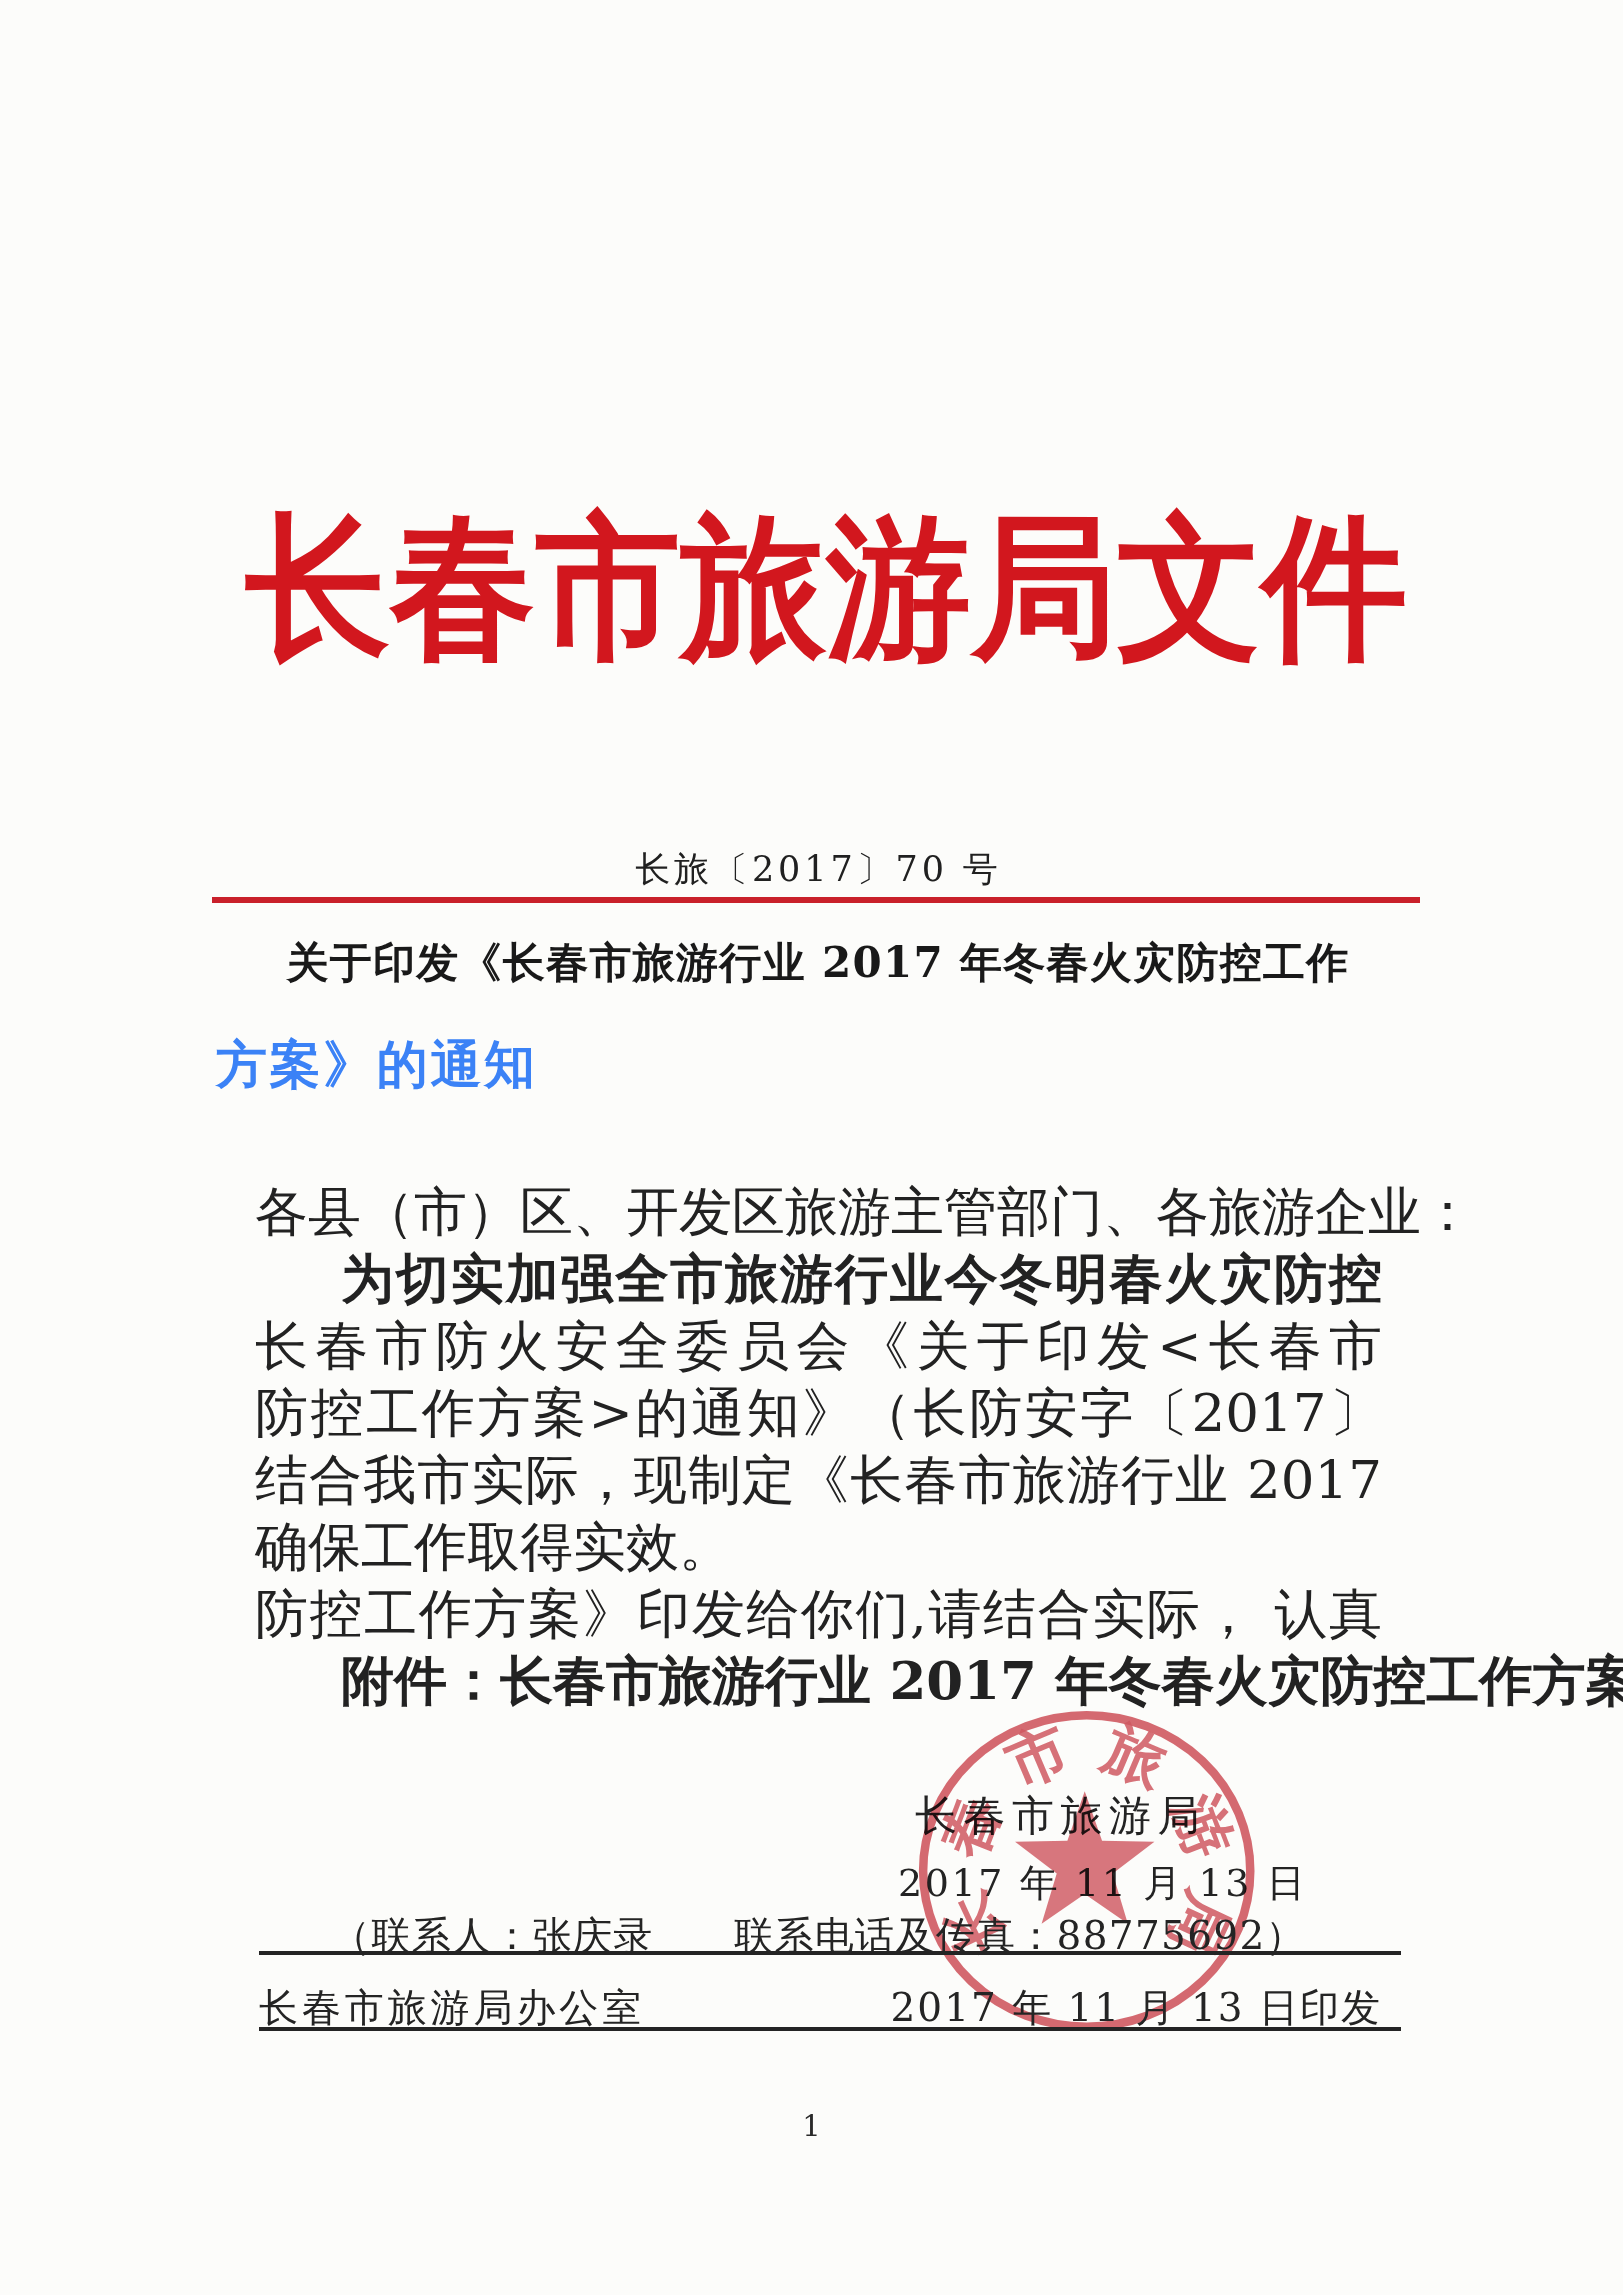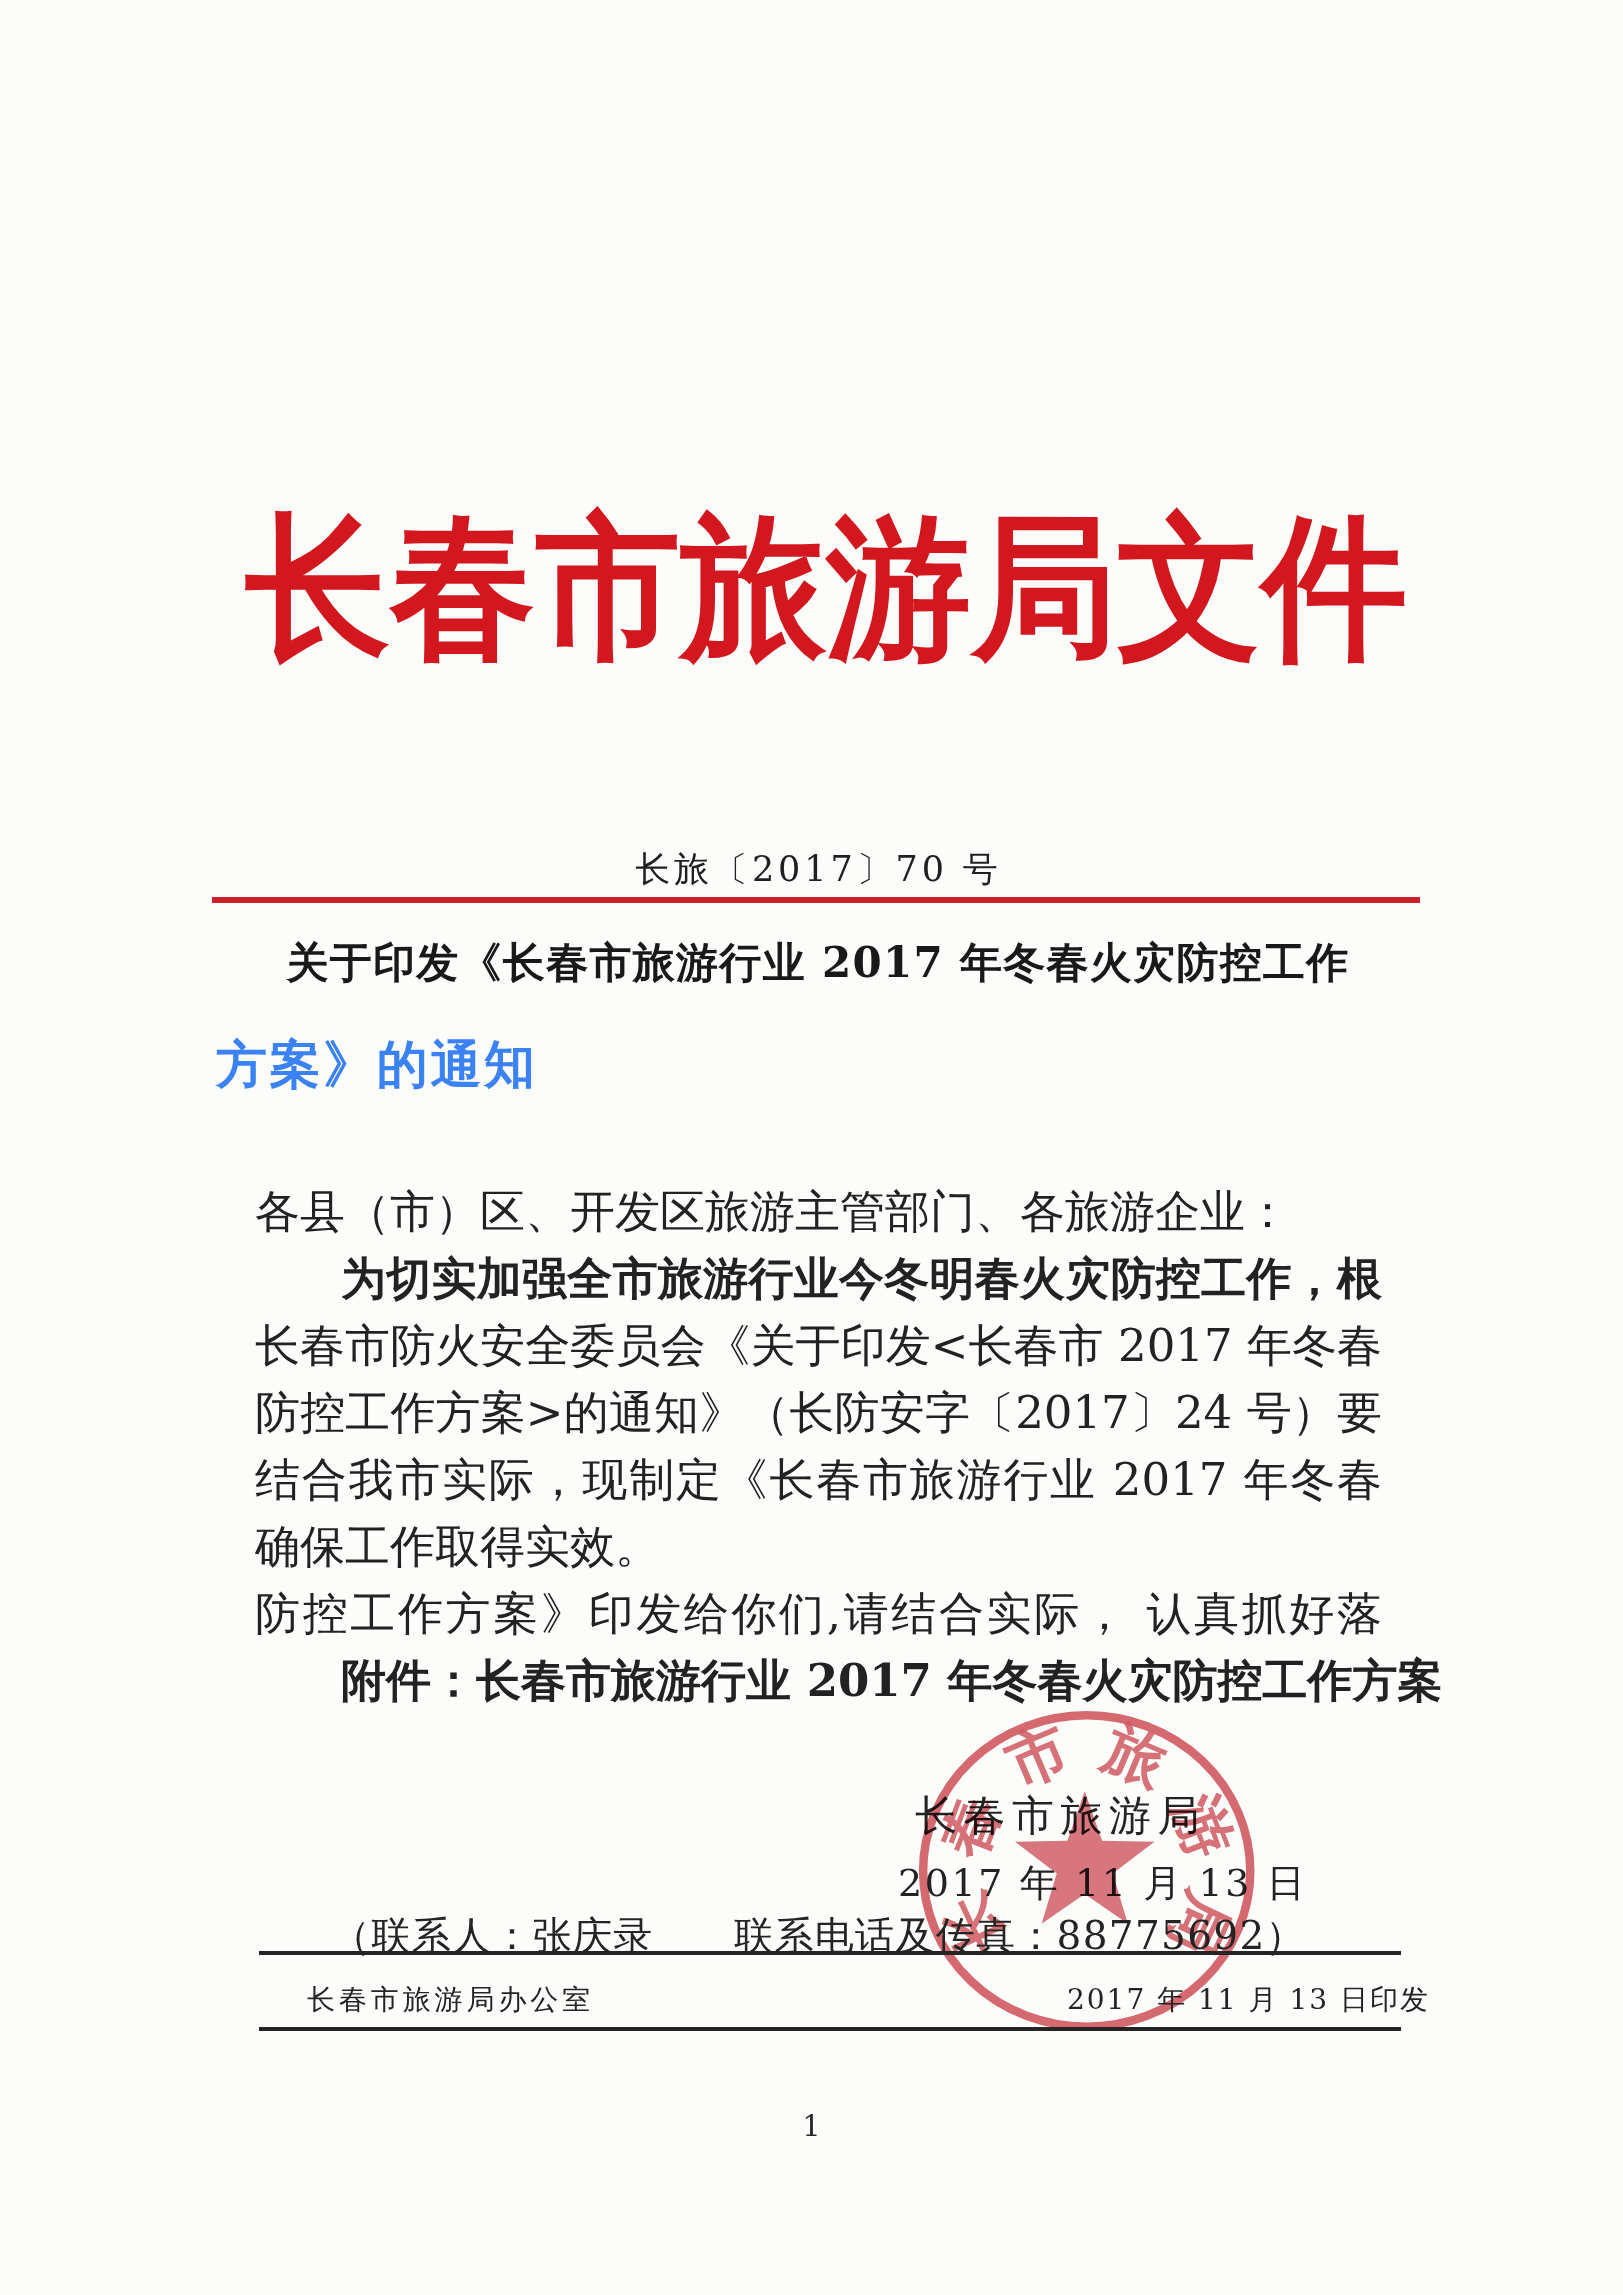--- a/index.html
+++ b/index.html
@@ -39,21 +39,21 @@
     letter-spacing:1.3px;color:#191919;white-space:nowrap;
   }
   .title2{
     left:216px;top:1031px;width:1204px;
     font-size:51px;font-weight:600;
     letter-spacing:2.6px;color:#3b82f6;
   }
   
   .bodyblock{
     left:255px;top:1178px;width:1127px;
-    font-size:45px;color:#222;
+    font-size:53px;color:#222;
   }
   .bline{height:67px;line-height:67px;white-space:nowrap;}
   .bline.just{text-align:justify;text-align-last:justify;white-space:normal;overflow:hidden;}
   .bline.indent{text-indent:86px;font-weight:bold;}
   
   .sig{
     left:915px;top:1788px;
     font-size:42px;letter-spacing:6.5px;color:#232323;white-space:nowrap;
   }
   .sigdate{
@@ -71,21 +71,21 @@
     text-align:center;font-size:39px;letter-spacing:1.3px;color:#242424;
     white-space:nowrap;
   }
   .hline{left:259px;width:1142px;height:3.9px;background:#242424;}
   .hline1{top:1951px;}
   .hline2{top:2027px;}
   
   .footer{
     left:259px;top:1981px;width:1123px;
     display:flex;justify-content:space-between;align-items:baseline;
-    font-size:28px;color:#242424;white-space:nowrap;margin-left:48px;
+    font-size:39px;color:#242424;white-space:nowrap;
   }
   .footer .office{letter-spacing:3.9px;}
   .footer .issued{letter-spacing:2px;}
   
   .pagenum{
     left:0;top:2109px;width:1623px;
     text-align:center;font-size:29px;color:#2a2a2a;
   }
 </style>
 </head>

